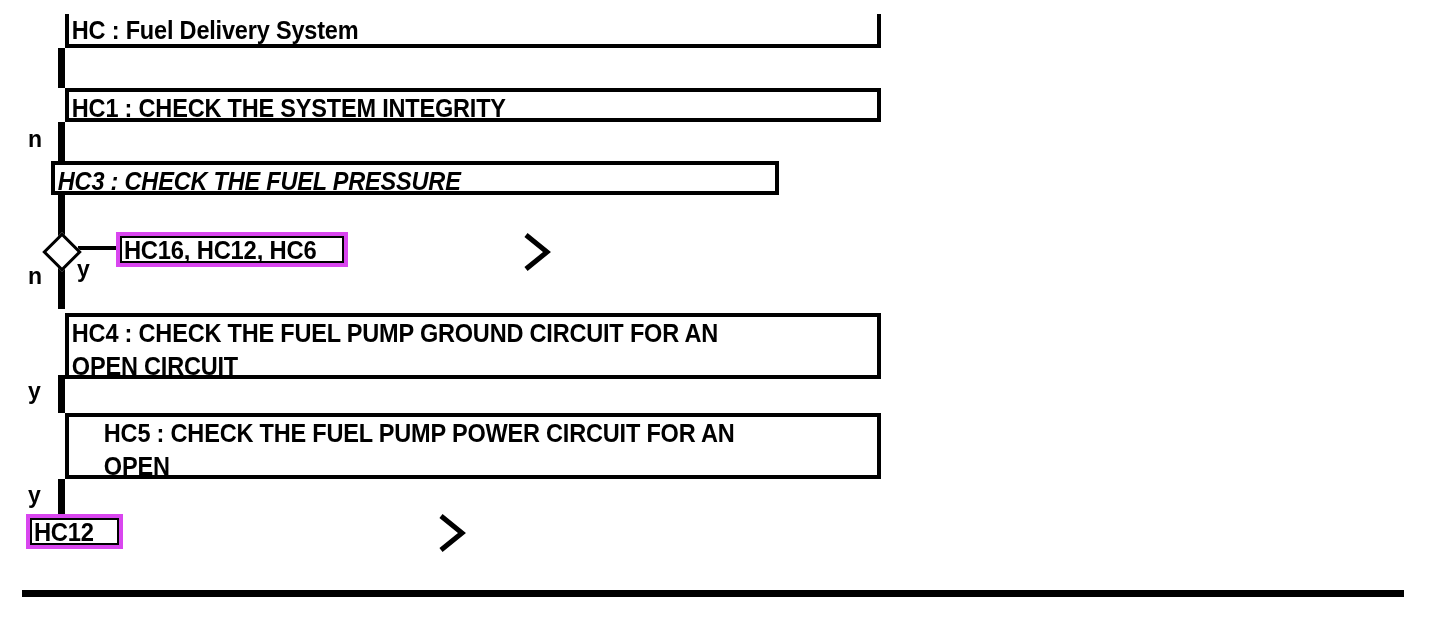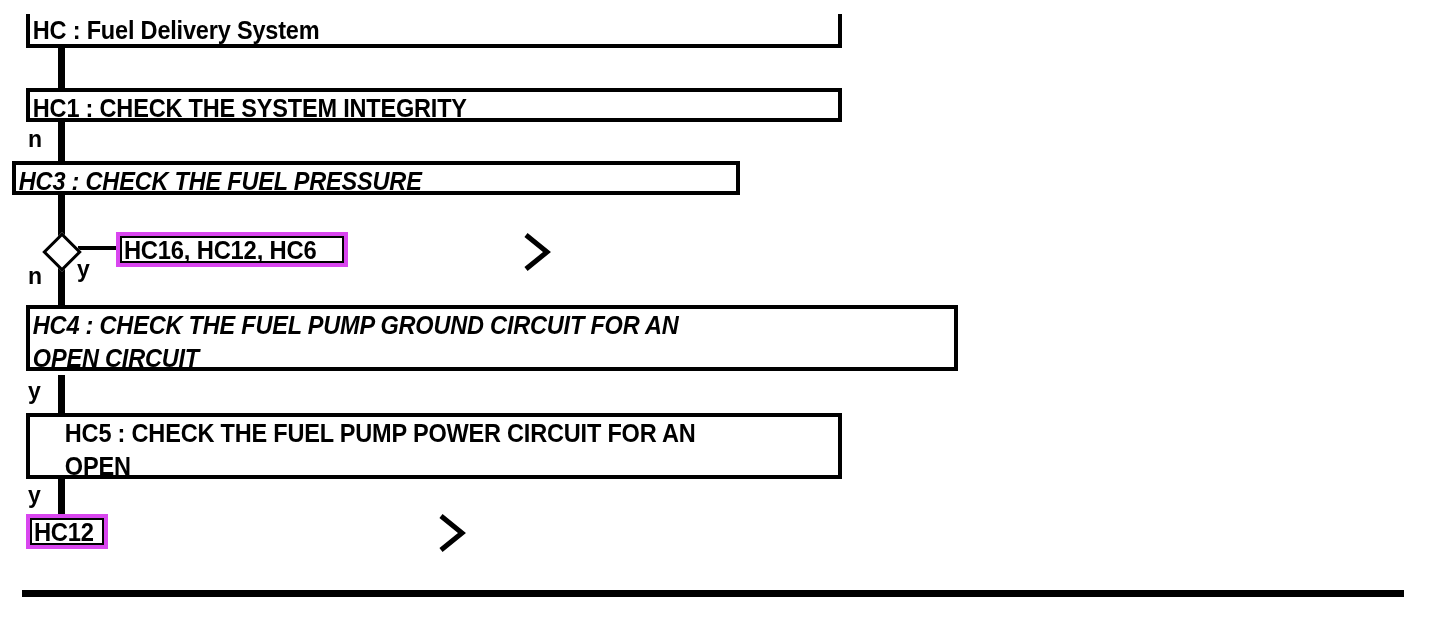--- a/index.html
+++ b/index.html
@@ -22,20 +22,21 @@
   }
 
   
   .node {
     position: absolute;
     box-sizing: border-box;
     background: #ffffff;
     border: 4px solid #000000;
     display: flex;
     align-items: flex-start;
+    margin-left: 39px;
   }
   .node .node-label {
     display: block;
     font-weight: bold;
     font-size: 25px;
     line-height: 33px;
     letter-spacing: -0.2px;
     white-space: pre-line;
     padding: 0 0 0 3px;
     transform: scaleX(0.94);
@@ -162,31 +163,31 @@
       <span class="node-label">HC16, HC12, HC6</span>
     </span>
   </div>
 
   <div class="chevron" style="left:520px; top:229px;">
     <svg width="34" height="46" viewBox="0 0 34 46" aria-hidden="true">
       <polyline points="6,6 27,23 6,40" fill="none" stroke="#000000" stroke-width="5" stroke-linecap="butt" stroke-linejoin="miter"></polyline>
     </svg>
   </div>
 
-  <div class="node" style="left:26px; top:305px; width:932px; height:66px;font-style:italic;">
+  <div class="node" style="left:26px; top:313px; width:816px; height:66px;">
     <span class="node-label">HC4 : CHECK THE FUEL PUMP GROUND CIRCUIT FOR AN
 OPEN CIRCUIT</span>
   </div>
 
   <div class="node" style="left:26px; top:413px; width:816px; height:66px;padding-left:32px;">
     <span class="node-label">HC5 : CHECK THE FUEL PUMP POWER CIRCUIT FOR AN
 OPEN</span>
   </div>
 
-  <div class="refnode" style="left:26px; top:514px; width:82px; height:35px;">
+  <div class="refnode" style="left:26px; top:514px; width:97px; height:35px;">
     <span class="inner">
       <span class="node-label">HC12</span>
     </span>
   </div>
 
   <div class="chevron" style="left:435px; top:510px;">
     <svg width="34" height="46" viewBox="0 0 34 46" aria-hidden="true">
       <polyline points="6,6 27,23 6,40" fill="none" stroke="#000000" stroke-width="5" stroke-linecap="butt" stroke-linejoin="miter"></polyline>
     </svg>
   </div>

